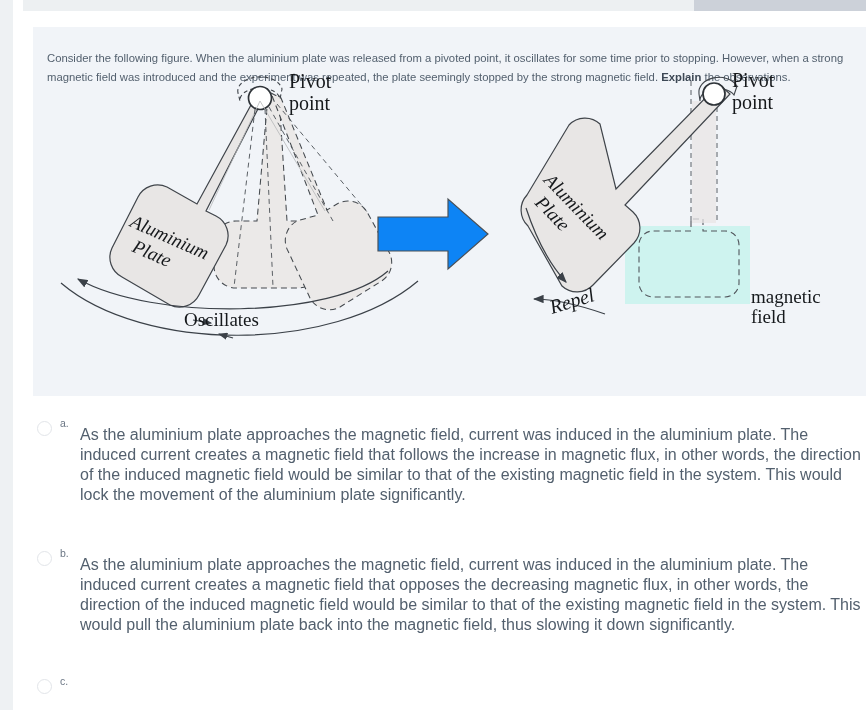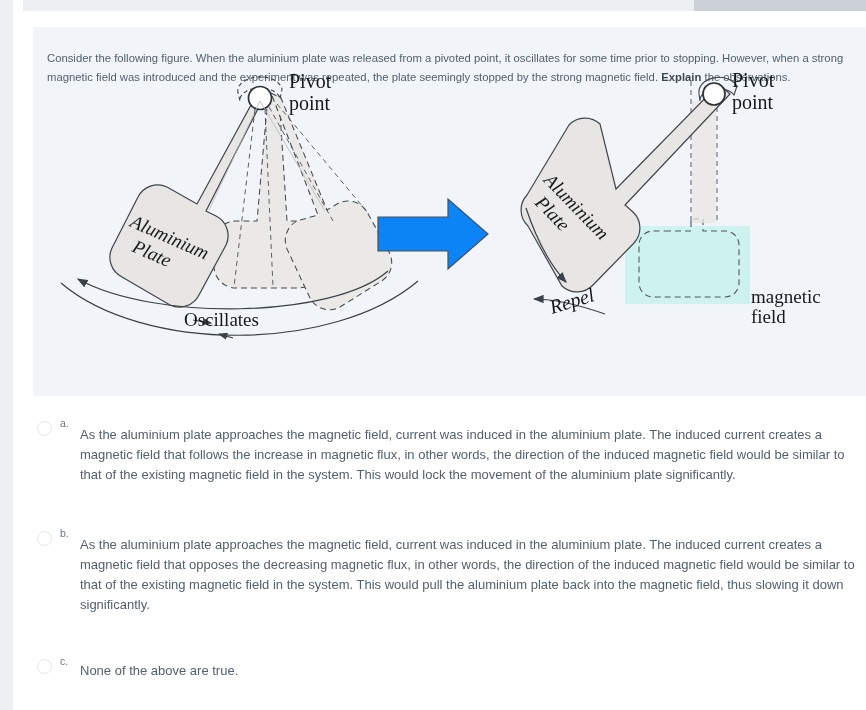--- a/index.html
+++ b/index.html
@@ -49,21 +49,21 @@
     flex:0 0 auto;width:13px;height:13px;border-radius:50%;
     border:1px solid #e2e5e9;background:#ffffff;
     margin-left:14px;margin-top:4px;
   }
   .opt-letter{
     flex:0 0 auto;width:20px;margin-left:8px;margin-top:0px;
     font-size:10.5px;color:#6b7684;
   }
   .opt-text{
     flex:1 1 auto;max-width:790px;margin-top:8px;
-    font-size:13px;line-height:20px;color:#53606e;
+    font-size:16px;line-height:20px;color:#53606e;
   }
   .opt-c .opt-text{margin-top:6px;}
 </style>
 </head>
 <body>
 
 <div class="page">
 
   <div class="top-strip"></div>
   <div class="top-strip-right"></div>
@@ -208,21 +208,20 @@
 
       <div class="option opt-b">
         <span class="radio"></span>
         <span class="opt-letter">b.</span>
         <span class="opt-text">As the aluminium plate approaches the magnetic field, current was induced in the aluminium plate.  The induced current creates a magnetic field that opposes the decreasing magnetic flux, in other words, the direction of the induced magnetic field would be similar to that of the existing magnetic field in the system. This would pull the aluminium plate back into the magnetic field, thus slowing it down significantly.</span>
       </div>
 
       <div class="option opt-c">
         <span class="radio"></span>
         <span class="opt-letter">c.</span>
-        <span class="opt-text">None of the above are true.</span>
       </div>
 
       <div class="option opt-d">
         <span class="radio"></span>
         <span class="opt-letter">d.</span>
         <span class="opt-text">As the aluminium plate approaches the magnetic field, current was induced in the aluminium plate.  The induced current creates a magnetic field that opposes the increasing magnetic flux, in other words, the direction of the induced magnetic field would be opposite to that of the existing magnetic field in the system. This would slow down the movement of the aluminium plate significantly.</span>
       </div>
 
     </div>
   </div>

